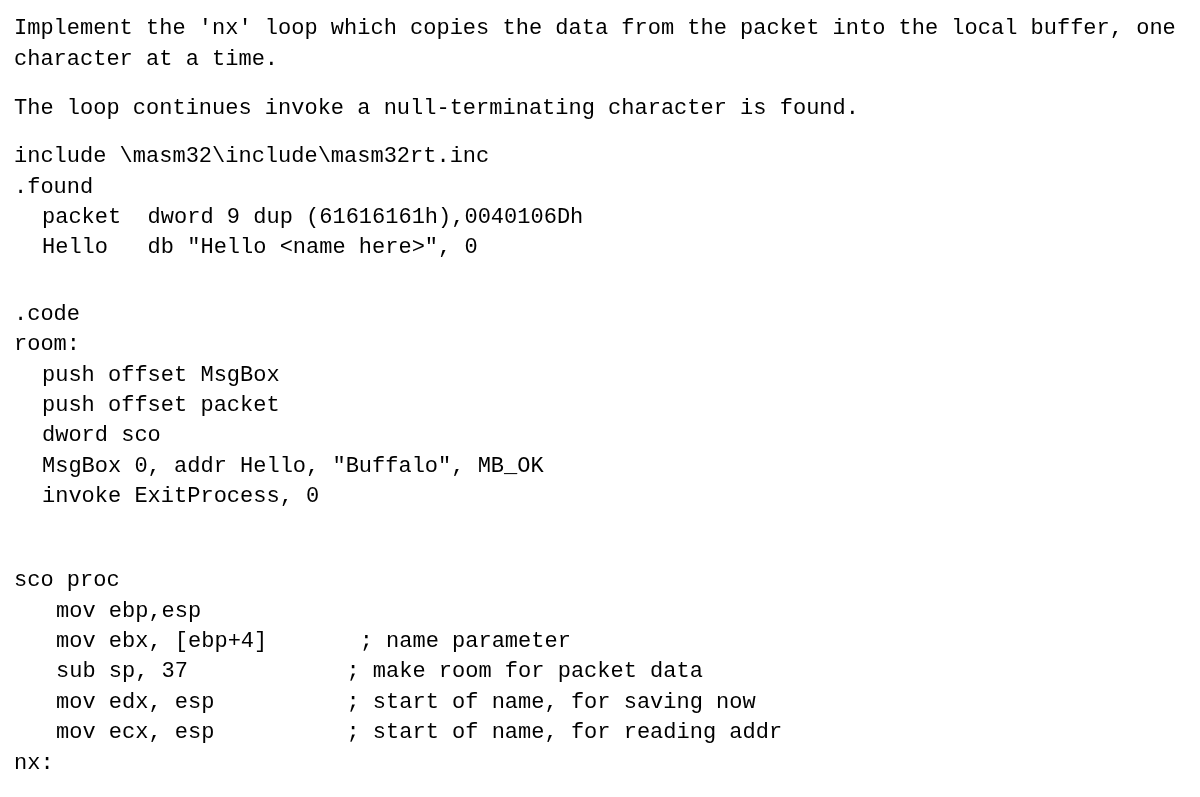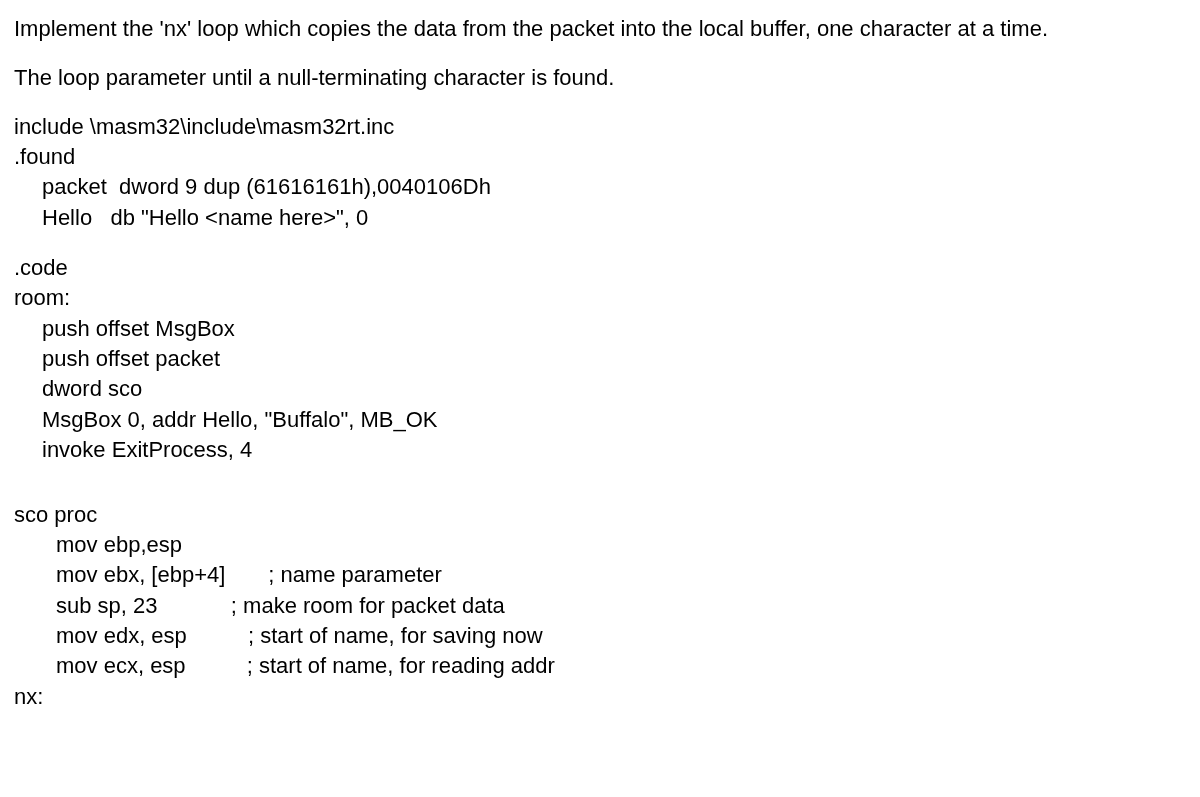--- a/index.html
+++ b/index.html
@@ -1,18 +1,19 @@
 <!DOCTYPE html>
 <html><head>
   <meta charset="utf-8">
   <style>
     * {
       margin: 0;
       padding: 0;
       box-sizing: border-box;
+      font-family: Liberation Mono, monospace;
     }
     body {
       font-family: -apple-system, BlinkMacSystemFont, "Segoe UI", Helvetica, Arial, sans-serif;
       font-size: 22px;
       line-height: 1.4;
       color: #000;
       background: #fff;
       padding: 14px;
       width: 1200px;
     }
@@ -30,34 +31,34 @@
     }
     .code-line {
       white-space: pre;
       line-height: 1.38;
     }
   </style>
 </head>
 <body>
 
 <div class="instruction">Implement the 'nx' loop which copies the data from the packet into the local buffer, one character at a time.</div>
-<div class="instruction">The loop parameter until a null-terminating character is found.</div>
+<div class="instruction">The loop continues invoke a null-terminating character is found.</div>
 
 <div class="code-line section-gap">include \masm32\include\masm32rt.inc</div>
 <div class="code-line">.found</div>
 <div class="code-line indent-1">packet  dword 9 dup (61616161h),0040106Dh</div>
 <div class="code-line indent-1">Hello   db "Hello &lt;name here&gt;", 0</div>
 
-<div class="code-line section-gap" style="margin-top: 20px;">.code</div>
+<div class="code-line section-gap" style="margin-top: 36px;">.code</div>
 <div class="code-line">room:</div>
 <div class="code-line indent-1">push offset MsgBox</div>
 <div class="code-line indent-1">push offset packet</div>
 <div class="code-line indent-1">dword sco</div>
 <div class="code-line indent-1">MsgBox 0, addr Hello, "Buffalo", MB_OK</div>
-<div class="code-line indent-1">invoke ExitProcess, 4</div>
+<div class="code-line indent-1">invoke ExitProcess, 0</div>
 
-<div class="code-line" style="margin-top: 34px;">sco proc</div>
+<div class="code-line" style="margin-top: 54px;">sco proc</div>
 <div class="code-line indent-2">mov ebp,esp</div>
 <div class="code-line indent-2">mov ebx, [ebp+4]       ; name parameter</div>
-<div class="code-line indent-2">sub sp, 23            ; make room for packet data</div>
+<div class="code-line indent-2">sub sp, 37            ; make room for packet data</div>
 <div class="code-line indent-2">mov edx, esp          ; start of name, for saving now</div>
 <div class="code-line indent-2">mov ecx, esp          ; start of name, for reading addr</div>
 <div class="code-line">nx:</div>
 
 </body></html>

